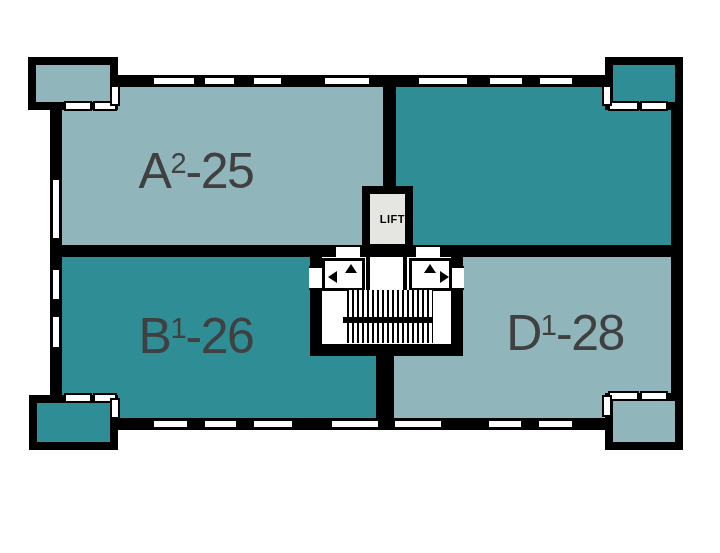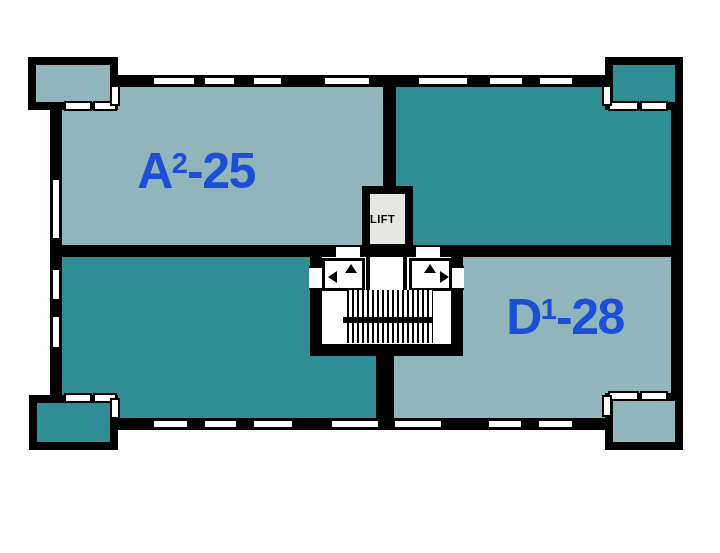--- a/index.html
+++ b/index.html
@@ -9,33 +9,33 @@
   .room.light{background:var(--unit-light,#90b5bb);}
   .room.dark{background:var(--unit-dark,#2e8d95);}
   .frame{position:absolute;border:12px solid var(--wall,#000);box-sizing:border-box;background:transparent;}
   .wall{position:absolute;background:var(--wall,#000);}
   .window{position:absolute;background:#fff;border:2px solid var(--wall,#000);box-sizing:border-box;}
   .balcony{position:absolute;border:8px solid var(--wall,#000);box-sizing:border-box;}
   .balcony.light{background:var(--unit-light,#90b5bb);}
   .balcony.dark{background:var(--unit-dark,#2e8d95);}
   .bdoor{position:absolute;background:#fff;border:2px solid var(--wall,#000);box-sizing:border-box;}
   .lift{position:absolute;background:var(--wall,#000);}
-  .lift-inner{position:absolute;background:var(--lift-interior,#e5e5e1);display:flex;align-items:center;justify-content:flex-start;}
+  .lift-inner{position:absolute;background:var(--lift-interior,#e5e5e1);display:flex;align-items:center;justify-content:flex-end;}
   .lift-label{font-size:11px;font-weight:600;letter-spacing:.5px;color:#000;}
   .stair-outer{position:absolute;background:var(--wall,#000);}
   .stair-inner{position:absolute;background:#fff;}
   .doorbox{position:absolute;background:#fff;border:3px solid var(--wall,#000);box-sizing:border-box;}
   .tri-up{position:absolute;width:0;height:0;border-left:6px solid transparent;border-right:6px solid transparent;border-bottom:9px solid #000;}
   .tri-left{position:absolute;width:0;height:0;border-top:6px solid transparent;border-bottom:6px solid transparent;border-right:9px solid #000;}
   .tri-right{position:absolute;width:0;height:0;border-top:6px solid transparent;border-bottom:6px solid transparent;border-left:9px solid #000;}
   .gap-v{position:absolute;background:#fff;border-top:2px solid #000;border-bottom:2px solid #000;box-sizing:border-box;}
   .gap-h{position:absolute;background:#fff;border-left:2px solid #000;border-right:2px solid #000;box-sizing:border-box;}
   .stairs{position:absolute;background:repeating-linear-gradient(90deg,#000 0 2px,#fff 2px 5px);}
   .rail{position:absolute;background:#000;}
-  .unit-label{position:absolute;transform:translate(-50%,-50%);font-weight:700;font-size:50px;letter-spacing:-1.5px;color:#1d4ed8;white-space:nowrap;}
+  .unit-label{position:absolute;transform:translate(-50%,-50%);font-weight:400;font-size:50px;letter-spacing:-1.5px;color:#404040;white-space:nowrap;}
   .unit-label .sup{font-size:58%;position:relative;top:-0.52em;letter-spacing:-1px;}
   .caption{position:absolute;left:0;top:489px;width:720px;text-align:center;font-size:23px;font-weight:700;color:var(--caption-text,#151515);}
 </style>
 </head>
 <body>
 
 <div class="canvas">
 
   <div class="room light" style="left:62px;top:87px;width:328px;height:164px;"></div>
   <div class="room dark" style="left:390px;top:87px;width:281px;height:164px;"></div>
@@ -114,16 +114,17 @@
 
   <div class="bdoor" style="left:64px;top:393px;width:28px;height:10px;"></div>
   <div class="bdoor" style="left:93px;top:393px;width:24px;height:10px;"></div>
   <div class="bdoor" style="left:110px;top:398px;width:10px;height:21px;"></div>
 
   <div class="bdoor" style="left:608px;top:391px;width:31px;height:10px;"></div>
   <div class="bdoor" style="left:640px;top:391px;width:28px;height:10px;"></div>
   <div class="bdoor" style="left:602px;top:395px;width:10px;height:22px;"></div>
 
   <div class="unit-label" style="left:196px;top:171px;"><span>A</span><span class="sup">2</span><span>-25</span></div>
-  <div class="unit-label" style="left:565px;top:317px;"><span>D</span><span class="sup">1</span><span>-28</span></div>
+  <div class="unit-label" style="left:196px;top:336px;"><span>B</span><span class="sup">1</span><span>-26</span></div>
+  <div class="unit-label" style="left:565px;top:333px;"><span>D</span><span class="sup">1</span><span>-28</span></div>
 
 
 </div>
 
 </body></html>

